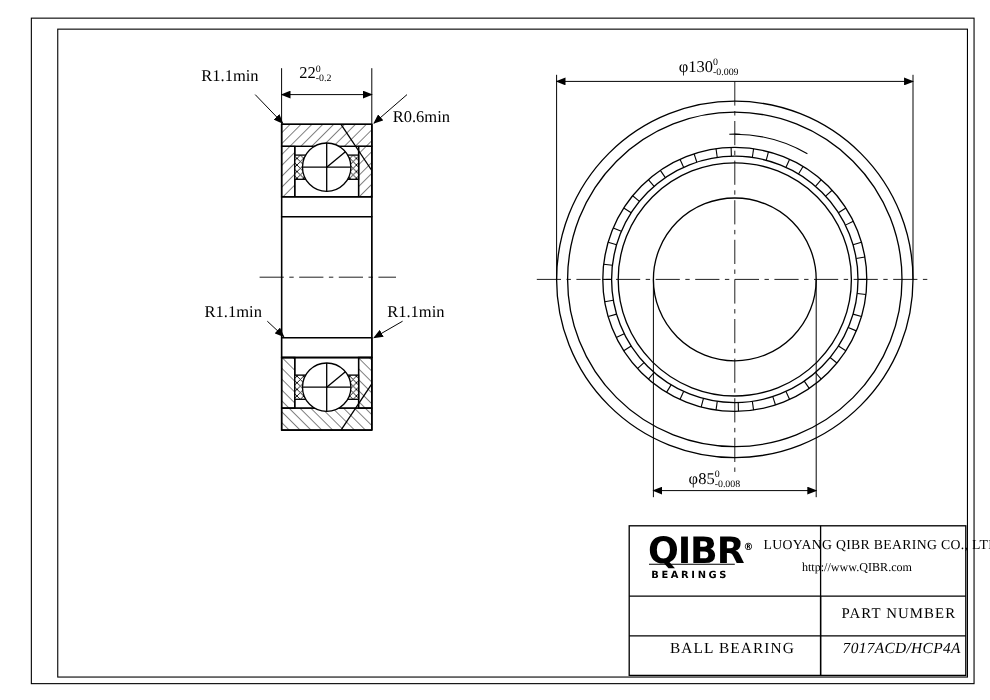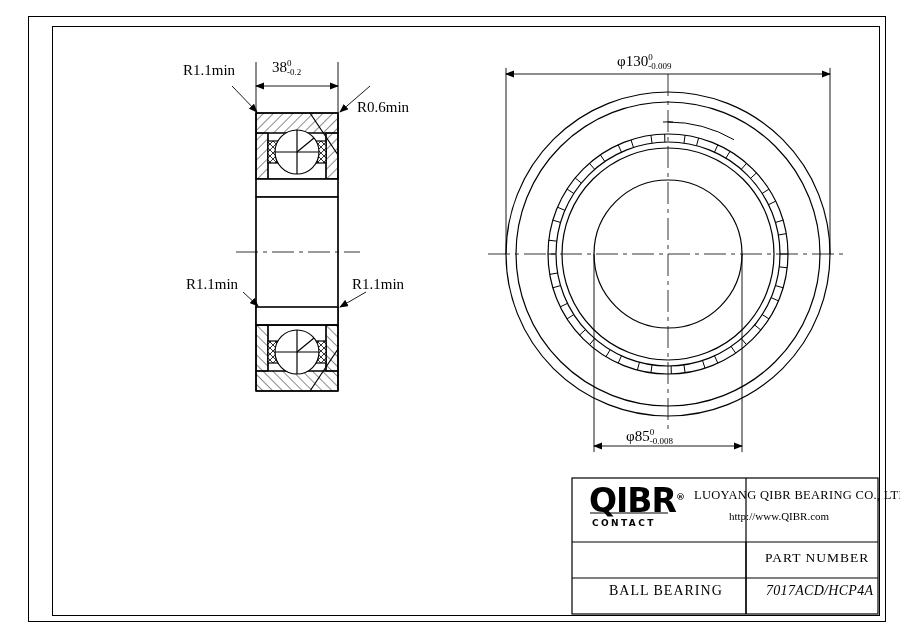--- a/index.html
+++ b/index.html
@@ -220,33 +220,33 @@
       <line x1="590" y1="513" x2="668" y2="513"></line>
     </g>
   </svg>
 
   <div class="lbl dim" style="left:183px;top:62px;">R1.1min</div>
   <div class="lbl dim" style="left:357px;top:62px;margin-top:37px;">R0.6min</div>
   <div class="lbl dim" style="left:186px;top:276px;">R1.1min</div>
   <div class="lbl dim" style="left:352px;top:276px;">R1.1min</div>
 
   <div class="lbl" style="left:272px;top:58px;">
-    <span class="dim">38</span><span class="tolbox"><span class="tol">0</span><span class="tol">-0.2</span></span>
+    <span class="dim">22</span><span class="tolbox"><span class="tol">0</span><span class="tol">-0.2</span></span>
   </div>
 
   <div class="lbl" style="left:617px;top:52px;">
     <span class="dim">φ</span><span class="dim">130</span><span class="tolbox"><span class="tol">0</span><span class="tol">-0.009</span></span>
   </div>
 
   <div class="lbl" style="left:626px;top:427px;">
     <span class="dim">φ</span><span class="dim">85</span><span class="tolbox"><span class="tol">0</span><span class="tol">-0.008</span></span>
   </div>
 
   <div class="tb-txt logo-q" style="left:589px;top:481px;"><span>QIBR</span><span class="logo-reg">®</span></div>
-  <div class="tb-txt logo-sub" style="left:592px;top:518px;">CONTACT</div>
+  <div class="tb-txt logo-sub" style="left:592px;top:518px;">BEARINGS</div>
 
   <div class="tb-txt company" style="left:694px;top:488px;">LUOYANG QIBR BEARING CO., LTD</div>
   <div class="tb-txt web" style="left:729px;top:510px;">http://www.QIBR.com</div>
 
   <div class="tb-txt type1" style="left:609px;top:583px;">BALL BEARING</div>
 
   <div class="tb-txt pn-hdr" style="left:765px;top:550px;">PART  NUMBER</div>
   <div class="tb-txt pn" style="left:766px;top:583px;">7017ACD/HCP4A</div>
 
 </div>

